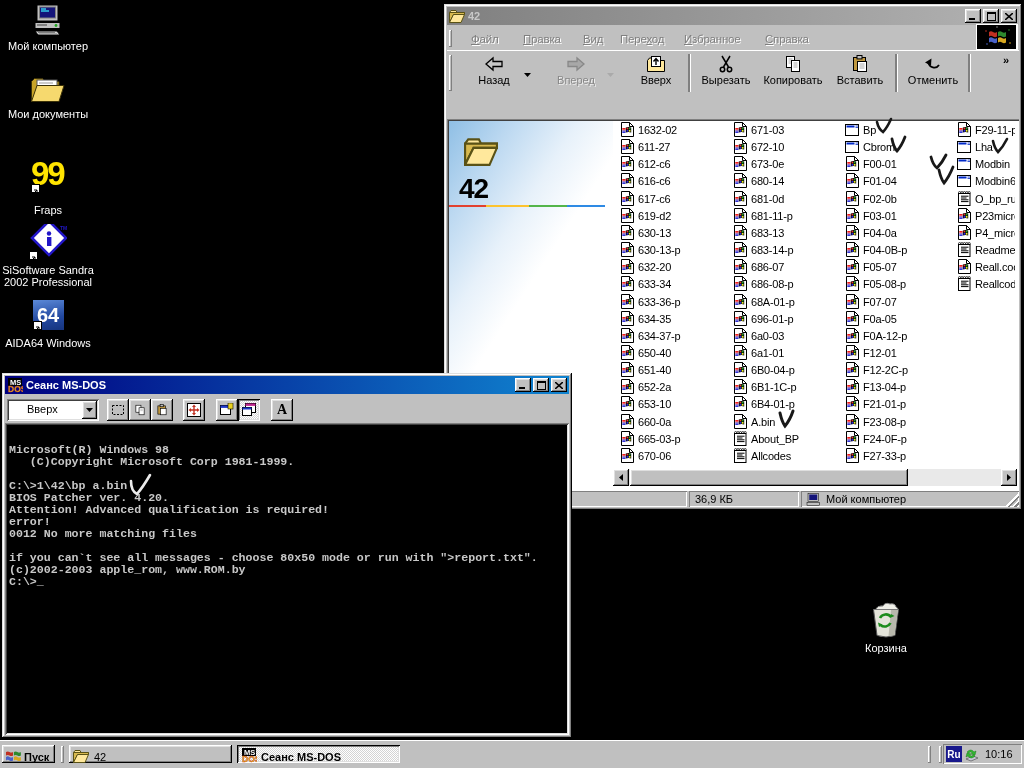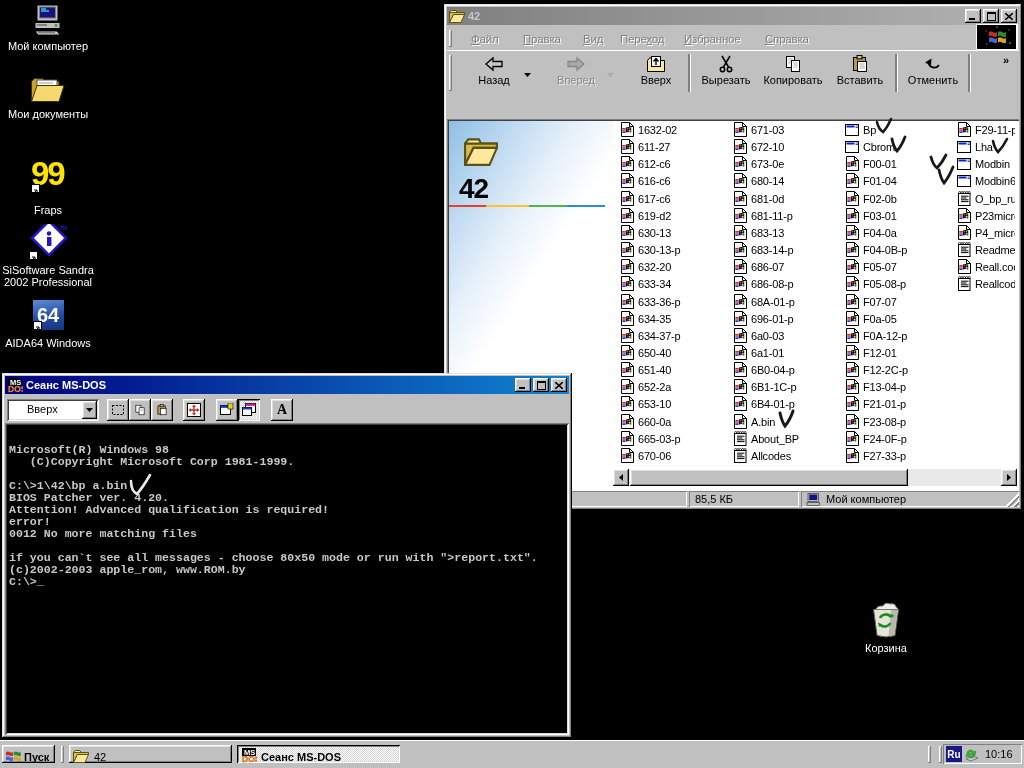--- a/index.html
+++ b/index.html
@@ -484,21 +484,21 @@
   <span class="btn abs" style="left:388px;top:0;width:16px;height:17px;display:flex;align-items:center;justify-content:center">
         <svg width="4" height="7">
           <path d="M0 0 v7 L4 3.5z" fill="#000"></path>
         </svg>
       </span>
   <span class="btn abs" style="left:17px;top:0;width:278px;height:17px"></span>
  </div>
 
  <div class="abs" style="left:3px;top:487px;right:3px;height:16px;display:flex;gap:2px;font-size:11px">
   <span class="sunk1" style="width:240px"></span>
-  <span class="sunk1" style="width:110px;padding:2px 0 0 6px">85,5 КБ</span>
+  <span class="sunk1" style="width:110px;padding:2px 0 0 6px">36,9 КБ</span>
   <span class="sunk1" style="flex:1;display:flex;align-items:center;padding-left:5px"><svg width="15" height="13" viewBox="0 0 30 26" style="margin-right:5px">
           <rect x="4" y="1" width="21" height="16" fill="#c0c0c0" stroke="#000"></rect>
           <rect x="6.5" y="3" width="16" height="11" fill="#14147a"></rect>
           <rect x="2" y="18.5" width="25" height="6" fill="#c0c0c0" stroke="#000"></rect>
         </svg>Мой компьютер</span>
  </div>
  <div class="abs" style="right:3px;bottom:3px;width:13px;height:13px;background:linear-gradient(135deg,transparent 45%,#fff 45%,#fff 55%,#808080 55%,#808080 65%,transparent 65%,transparent 70%,#fff 70%,#fff 80%,#808080 80%,#808080 90%,transparent 90%)"></div>
 </div>
 
 <div class="abs win" style="left:2px;top:373px;width:570px;height:365px">

